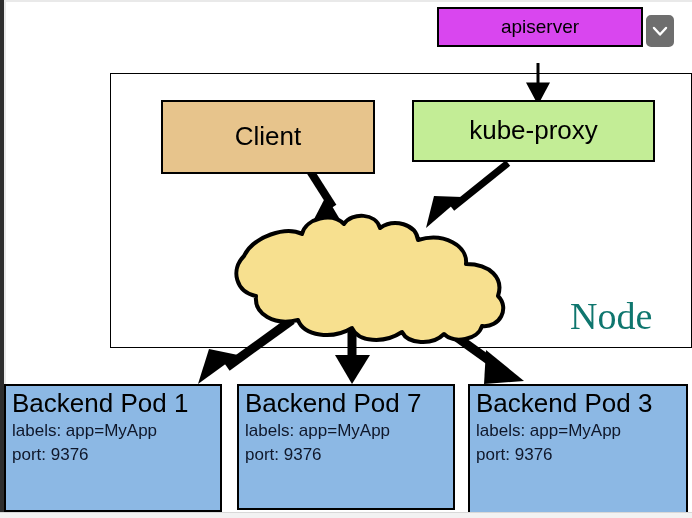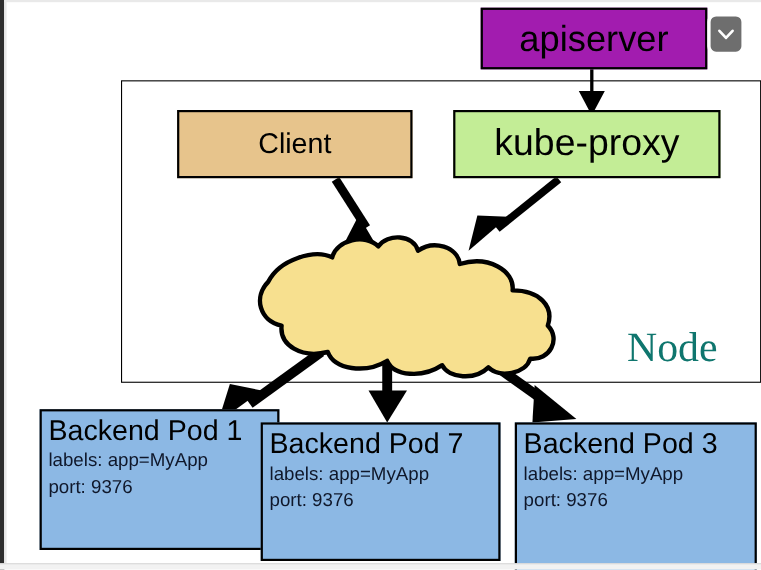--- a/index.html
+++ b/index.html
@@ -51,43 +51,43 @@
     display: flex;
     align-items: center;
     justify-content: center;
     color: #000000;
     line-height: 1.05;
     white-space: nowrap;
   }
 
   #apiserver-box {
     left: 437px; top: 7px;
-    width: 206px; height: 56px;
-    background: #a21caf;
-    font-size: 33px;
+    width: 206px; height: 40px;
+    background: #d946ef;
+    font-size: 19px;
   }
   #node-container {
     position: absolute;
     left: 110px; top: 73px;
     width: 582px; height: 275px;
     border: 1px solid #000000;
     box-sizing: border-box;
     background: transparent;
   }
   #client-box {
     left: 161px; top: 100px;
-    width: 214px; height: 62px;
+    width: 214px; height: 74px;
     background: #e7c48c;
     font-size: 26px;
   }
   #kubeproxy-box {
     left: 412px; top: 100px;
     width: 243px; height: 62px;
     background: #c3ed96;
-    font-size: 34px;
+    font-size: 26px;
   }
 
   
   #node-label {
     position: absolute;
     left: 570px; top: 297px;
     font-family: "Liberation Serif", serif;
     font-size: 38px;
     color: #0f766e;
     line-height: 1;
@@ -133,21 +133,21 @@
     color: #000000;
     line-height: 1.18;
     white-space: nowrap;
   }
   .pod-line {
     font-size: 17px;
     color: #0f172a;
     line-height: 1.42;
     white-space: nowrap;
   }
-  #pod-1 { left: 4px;   top: 372px; width: 218px; height: 128px; margin-left: 32px; }
+  #pod-1 { left: 4px;   top: 384px; width: 218px; height: 128px; }
   #pod-2 { left: 237px; top: 384px; width: 218px; height: 126px; }
   #pod-3 { left: 468px; top: 384px; width: 220px; height: 158px; }
 
   
   #dropdown-button {
     position: absolute;
     left: 643px; top: 12px;
     width: 34px; height: 38px;
     background: #6e6e6e;
     border: 3px solid #ffffff;

